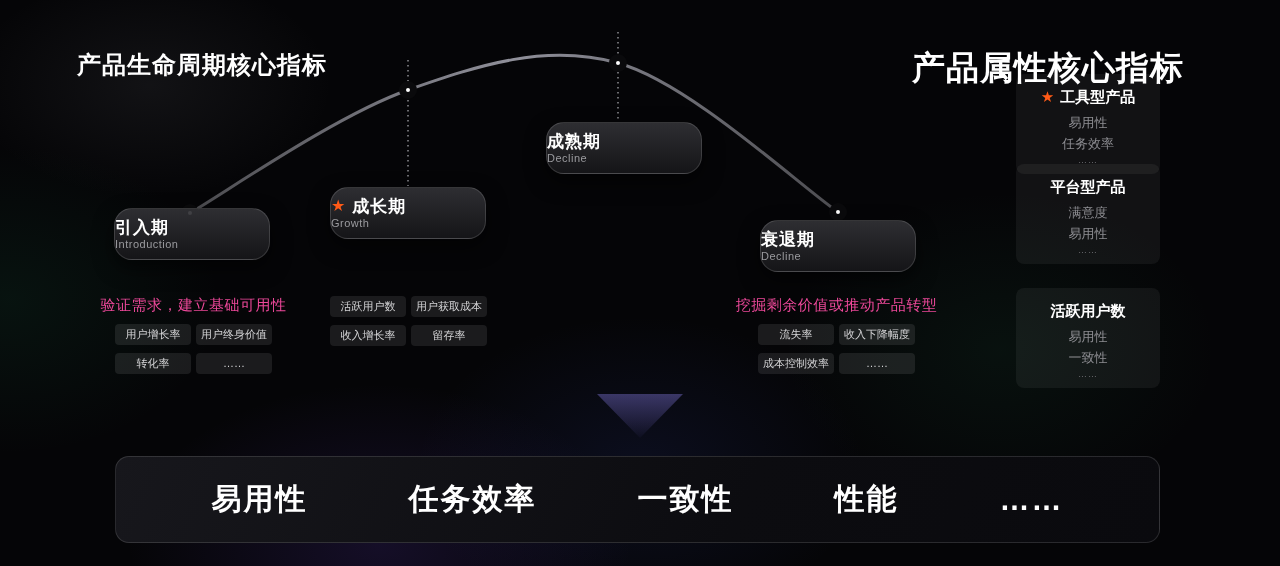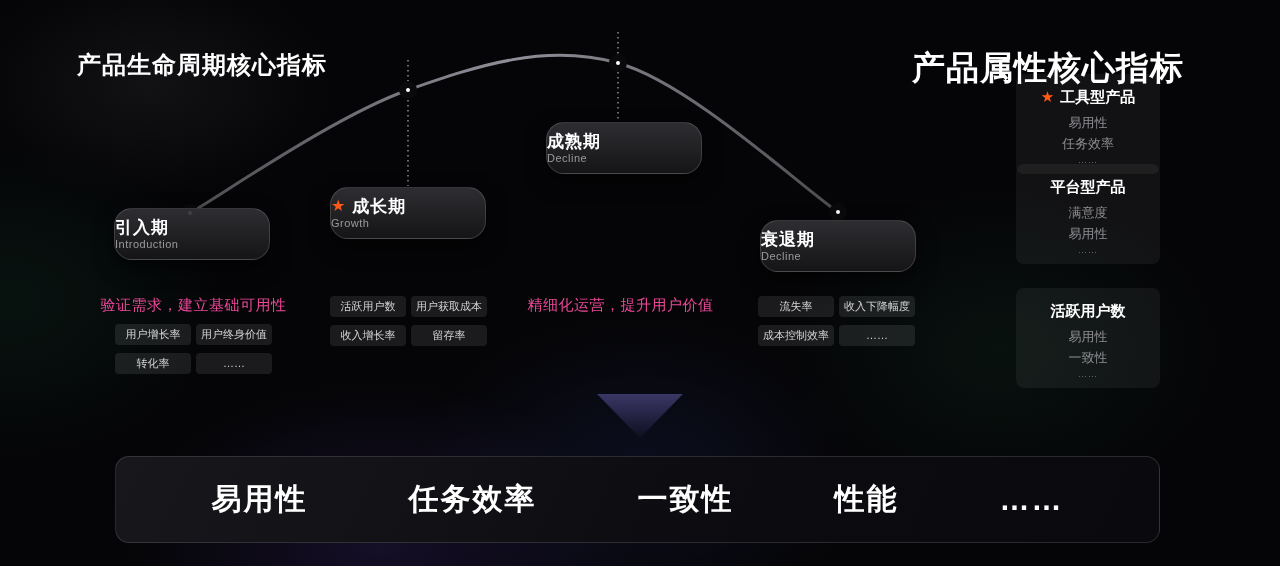--- a/index.html
+++ b/index.html
@@ -129,24 +129,24 @@
 <div class="col" style="left:330px">
   <div class="tags">
     <span class="tag">活跃用户数</span>
     <span class="tag">用户获取成本</span>
     <span class="tag">收入增长率</span>
     <span class="tag">留存率</span>
   </div>
 </div>
 
 <div class="col" style="left:542px">
-  <div class="col-desc">精细化运营，提升用户价值</div>
 </div>
 
 <div class="col" style="left:758px">
+  <div class="col-desc">挖掘剩余价值或推动产品转型</div>
   <div class="tags">
     <span class="tag">流失率</span>
     <span class="tag">收入下降幅度</span>
     <span class="tag">成本控制效率</span>
     <span class="tag">……</span>
   </div>
 </div>
 
 <div class="ptype-box" style="top:74px">
   <div class="ptype-title">

